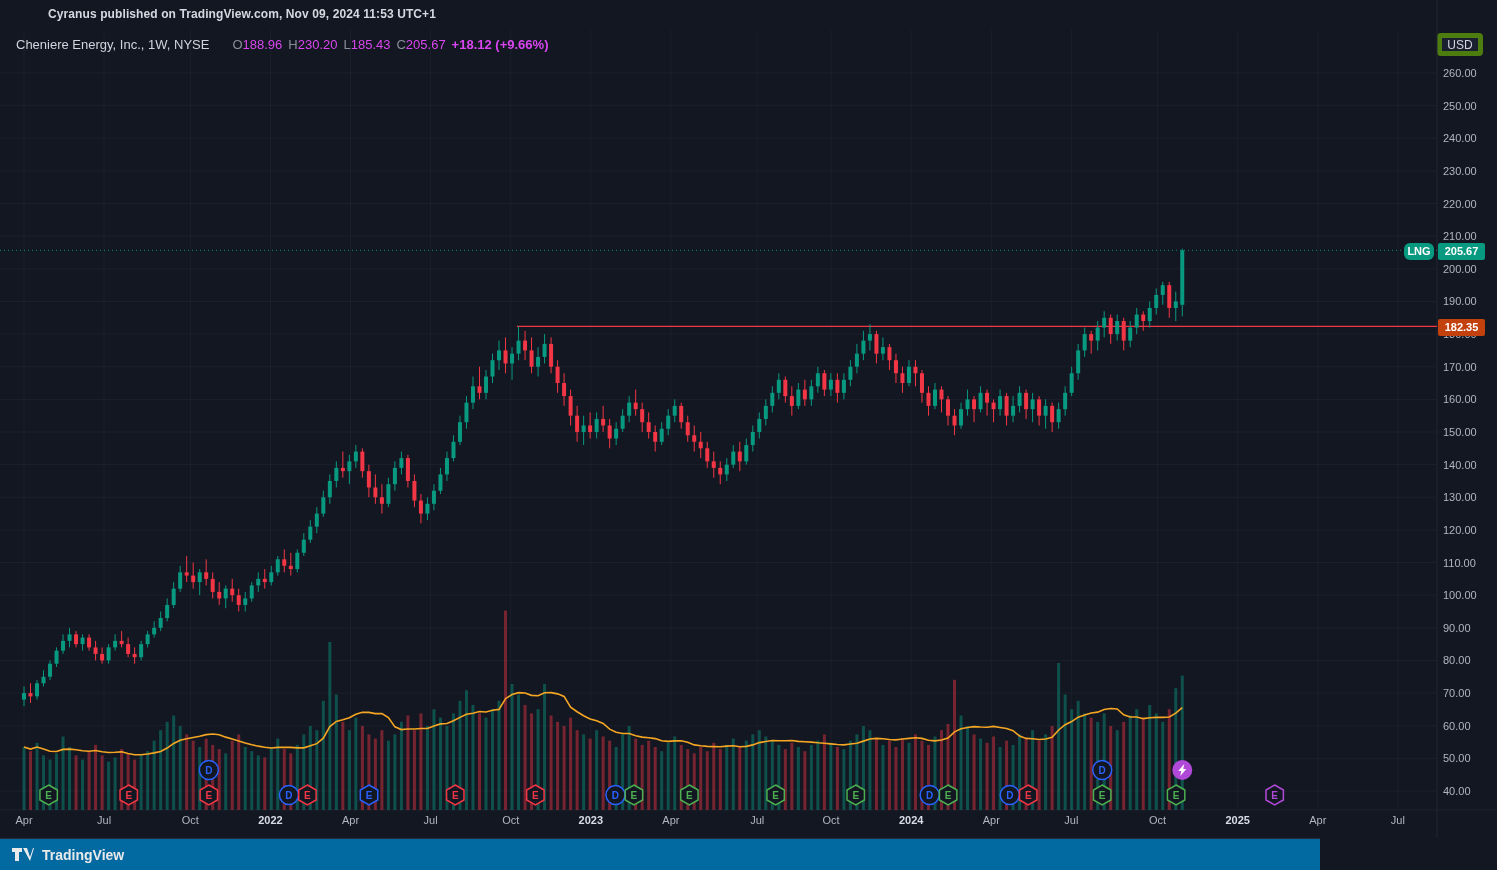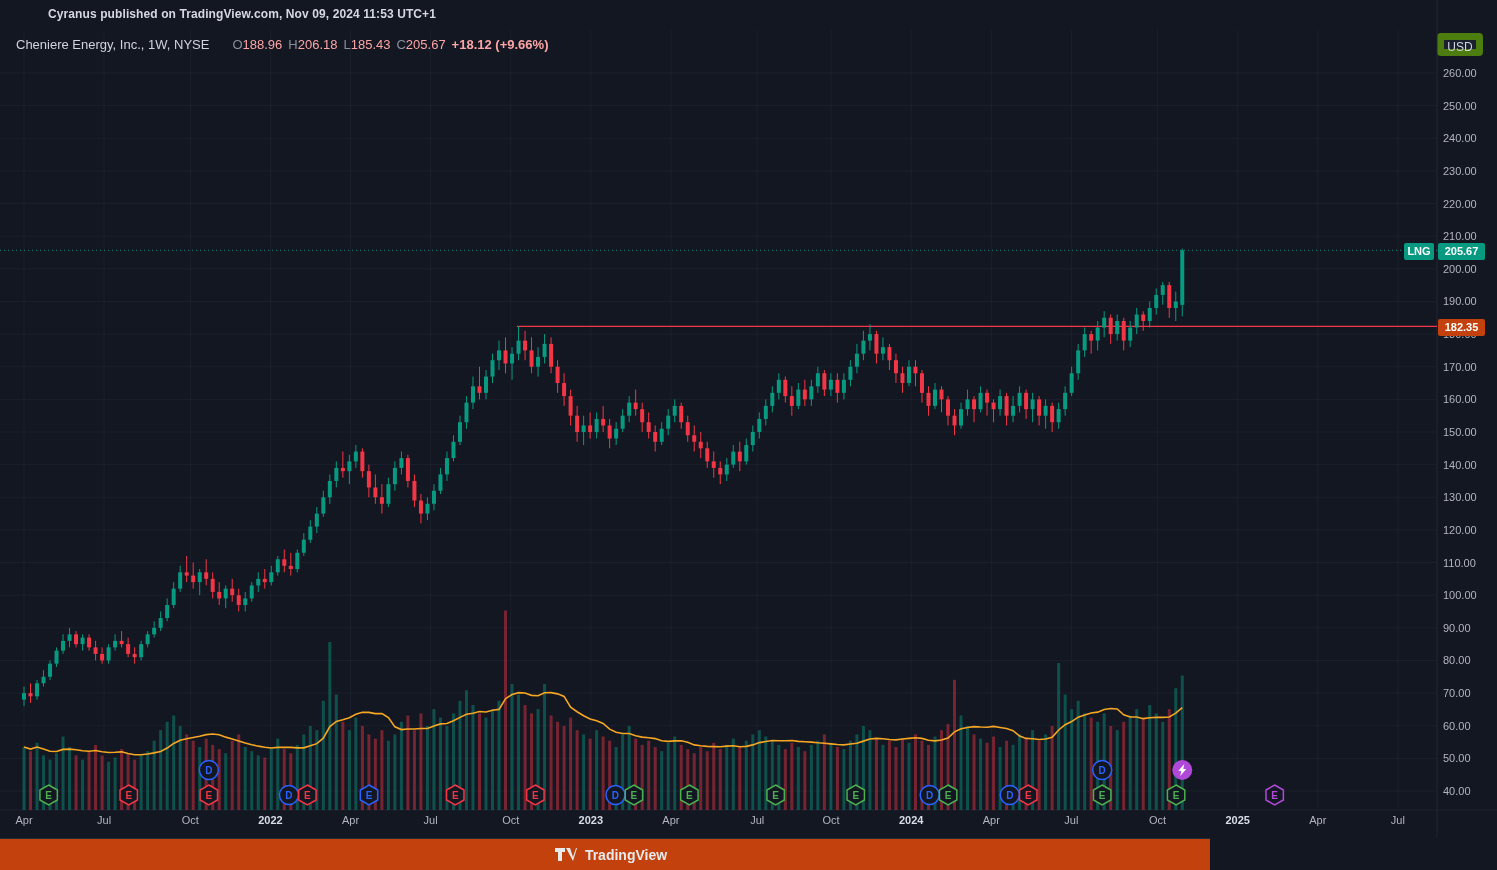--- a/index.html
+++ b/index.html
@@ -2,42 +2,42 @@
 <html><head>
 <meta charset="utf-8">
 <style>
   html,body{margin:0;padding:0;background:#131722;}
   body{font-family:"Liberation Sans",sans-serif;}
   .root{position:relative;width:1497px;height:870px;background:#131722;overflow:hidden;}
   .publisher{position:absolute;left:8px;top:7px;font-size:12px;font-weight:700;color:#d5d8e0;letter-spacing:.1px;margin-left:40px;}
   .legend{position:absolute;left:16px;top:37px;font-size:13px;color:#d1d4dc;white-space:nowrap;}
   .legend .title{margin-right:17px;}
   .legend .k{color:#8a8e9b;margin-left:6px;}
-  .legend .v{color:#fca5a5;}
+  .legend .v{color:#d946ef;}
   .legend .chg{margin-left:6px;font-weight:bold;}
-  .usd{position:absolute;left:1437px;top:33px;width:46px;height:23px;background:#1b2030;border:7px solid #4d7c0f;border-radius:4px;color:#d1d4dc;font-size:12px;font-family:"Liberation Sans",sans-serif;cursor:pointer;padding:0;}
+  .usd{position:absolute;left:1437px;top:33px;width:46px;height:23px;background:#1b2030;border:5px solid #4d7c0f;border-radius:4px;color:#d1d4dc;font-size:12px;font-family:"Liberation Sans",sans-serif;cursor:pointer;padding:0;}
   #plot{position:absolute;left:0;top:0;}
   #plot text{font-family:"Liberation Sans",sans-serif;}
   .pbadge{position:absolute;height:17px;line-height:17px;text-align:center;font-size:11px;font-weight:700;color:#fff;border-radius:2px;}
-  .lng{left:1404px;top:243px;width:30px;background:#089981;}
+  .lng{left:1404px;top:243px;width:30px;background:#089981;border-radius:6px;}
   .cur{left:1438px;top:243px;width:47px;background:#089981;}
   .lvl{left:1438px;top:319px;width:47px;background:#c2410c;}
-  .footer{position:absolute;left:0;top:838px;width:1210px;height:32px;border-top:1px solid #262b38;display:flex;align-items:center;background:#c2410c;justify-content:center;}
+  .footer{position:absolute;left:0;top:838px;width:1320px;height:32px;border-top:1px solid #262b38;display:flex;align-items:center;background:#0369a1;}
   .footer .brand{color:#e9eaec;font-size:14px;font-weight:700;margin-left:8px;}
   .footer svg{margin-left:12px;}
 </style>
 </head>
 <body>
 
 <div class="root">
 
   <div class="publisher">Cyranus published on TradingView.com, Nov 09, 2024 11:53 UTC+1</div>
 
   <div class="legend">
-    <span class="title">Cheniere Energy, Inc., 1W, NYSE</span><span class="k">O</span><span class="v">188.96</span><span class="k">H</span><span class="v">206.18</span><span class="k">L</span><span class="v">185.43</span><span class="k">C</span><span class="v">205.67</span><span class="v chg">+18.12 (+9.66%)</span>
+    <span class="title">Cheniere Energy, Inc., 1W, NYSE</span><span class="k">O</span><span class="v">188.96</span><span class="k">H</span><span class="v">230.20</span><span class="k">L</span><span class="v">185.43</span><span class="k">C</span><span class="v">205.67</span><span class="v chg">+18.12 (+9.66%)</span>
   </div>
 
   <button class="usd">USD</button>
 
   <svg id="plot" width="1497" height="870">
       <g>
         <line x1="0" y1="73" x2="1437" y2="73" stroke="rgba(110,120,140,0.09)"></line>
         <line x1="0" y1="105.636" x2="1437" y2="105.636" stroke="rgba(110,120,140,0.09)"></line>
         <line x1="0" y1="138.272" x2="1437" y2="138.272" stroke="rgba(110,120,140,0.09)"></line>
         <line x1="0" y1="170.90800000000002" x2="1437" y2="170.90800000000002" stroke="rgba(110,120,140,0.09)"></line>

